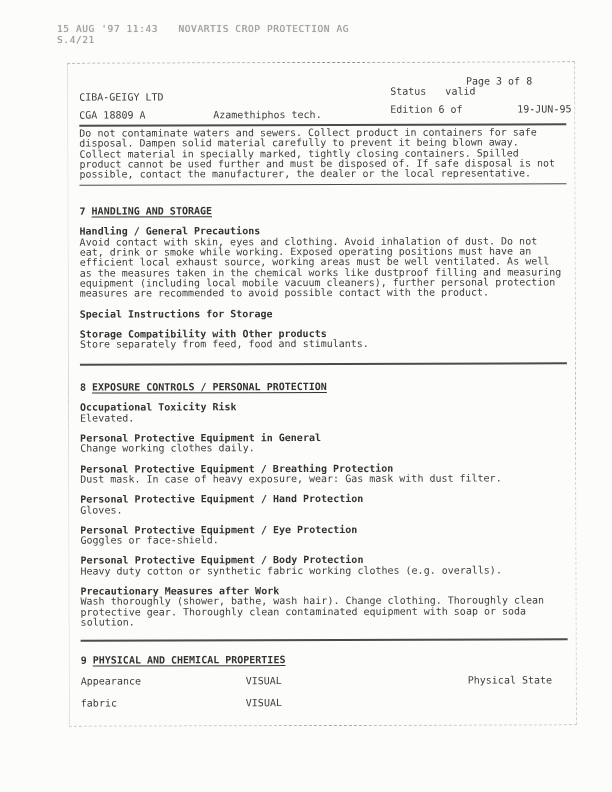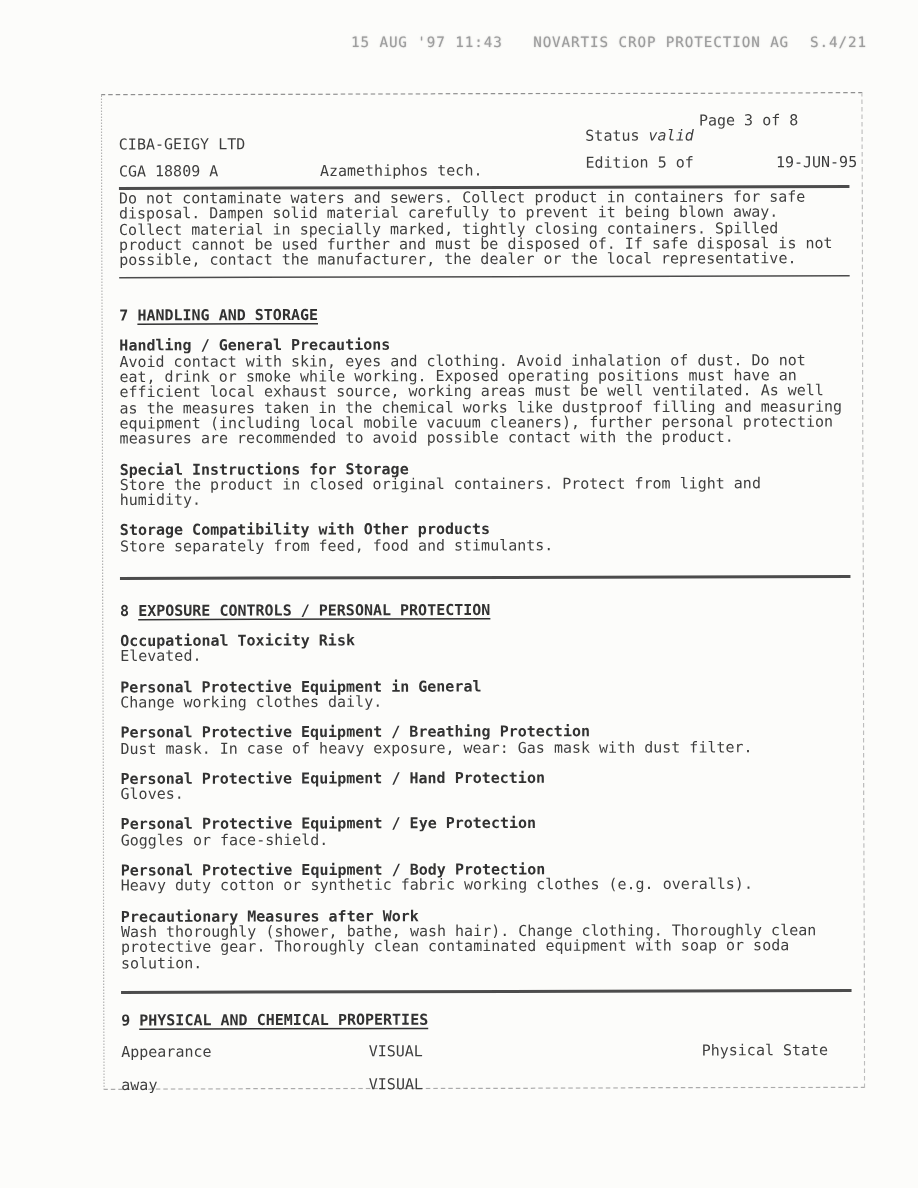--- a/index.html
+++ b/index.html
@@ -18,25 +18,26 @@
     width: 612px;
     height: 792px;
   }
   
   .fax-row {
     position: absolute;
     top: 23px;
     left: 57px;
     right: 34px;
     display: flex;
-    justify-content: flex-end;
+    justify-content: space-between;
     color: #9d9d9d;
     letter-spacing: 0.6px;
     text-shadow: 0 0 1px rgba(170,170,170,0.8);
     font-size: 9.5px;
+    flex-direction: column;
   }
   .fax-left span { margin-right: 14px; }
   
   .frame {
     position: absolute;
     top: 62px;
     left: 68px;
     width: 508px;
     height: 664px;
     border-top: 1px dashed #8f8f8f;
@@ -56,21 +57,21 @@
   .company {
     margin-top: 5px;
     line-height: 10px;
   }
   .status-line {
     position: absolute;
     top: 24px;
     left: 322px;
     line-height: 10px;
   }
-  .status-line .status-val { margin-left: 0; font-style: italic; }
+  .status-line .status-val { margin-left: 13px; }
   .edition-line {
     position: absolute;
     top: 42px;
     left: 322px;
     line-height: 10px;
   }
   .edition-date {
     position: absolute;
     top: 42px;
     left: 449px;
@@ -140,21 +141,21 @@
   </div>
 
   <div class="frame">
 
     <div class="page-label">Page 3 of 8</div>
 
     <div class="status-line">
       <span>Status</span>
       <span class="status-val">valid</span>
     </div>
-    <div class="edition-line">Edition 5 of</div>
+    <div class="edition-line">Edition 6 of</div>
     <div class="edition-date">19-JUN-95</div>
 
     <div class="company">CIBA-GEIGY LTD</div>
 
     <div class="doc-title">
     </div>
 
     <div class="product-row">
       <span>CGA 18809 A</span>
       <span class="product-name">Azamethiphos tech.</span>
@@ -176,22 +177,20 @@
         <span class="underlined">HANDLING AND STORAGE</span>
       </div>
       <div class="sub-heading">Handling / General Precautions</div>
       <p class="sub-body">Avoid contact with skin, eyes and clothing. Avoid inhalation of dust. Do not
 eat, drink or smoke while working. Exposed operating positions must have an
 efficient local exhaust source, working areas must be well ventilated. As well
 as the measures taken in the chemical works like dustproof filling and measuring
 equipment (including local mobile vacuum cleaners), further personal protection
 measures are recommended to avoid possible contact with the product.</p>
       <div class="sub-heading">Special Instructions for Storage</div>
-      <p class="sub-body">Store the product in closed original containers. Protect from light and
-humidity.</p>
       <div class="sub-heading">Storage Compatibility with Other products</div>
       <p class="sub-body">Store separately from feed, food and stimulants.</p>
     </div>
 
     <hr class="rule r3">
 
     <div class="section s8">
       <div class="section-title">
         <span>8</span>
         <span class="underlined">EXPOSURE CONTROLS / PERSONAL PROTECTION</span>
@@ -218,19 +217,19 @@
 
     <div class="section s9">
       <div class="section-title">
         <span>9</span>
         <span class="underlined">PHYSICAL AND CHEMICAL PROPERTIES</span>
       </div>
       <div class="prop-table">
         <div class="cell">Appearance</div>
         <div class="cell">VISUAL</div>
         <div class="cell">Physical State</div>
-        <div class="cell">away</div>
+        <div class="cell">fabric</div>
         <div class="cell">VISUAL</div>
       </div>
     </div>
 
   </div>
 </div>
 
 </body></html>

